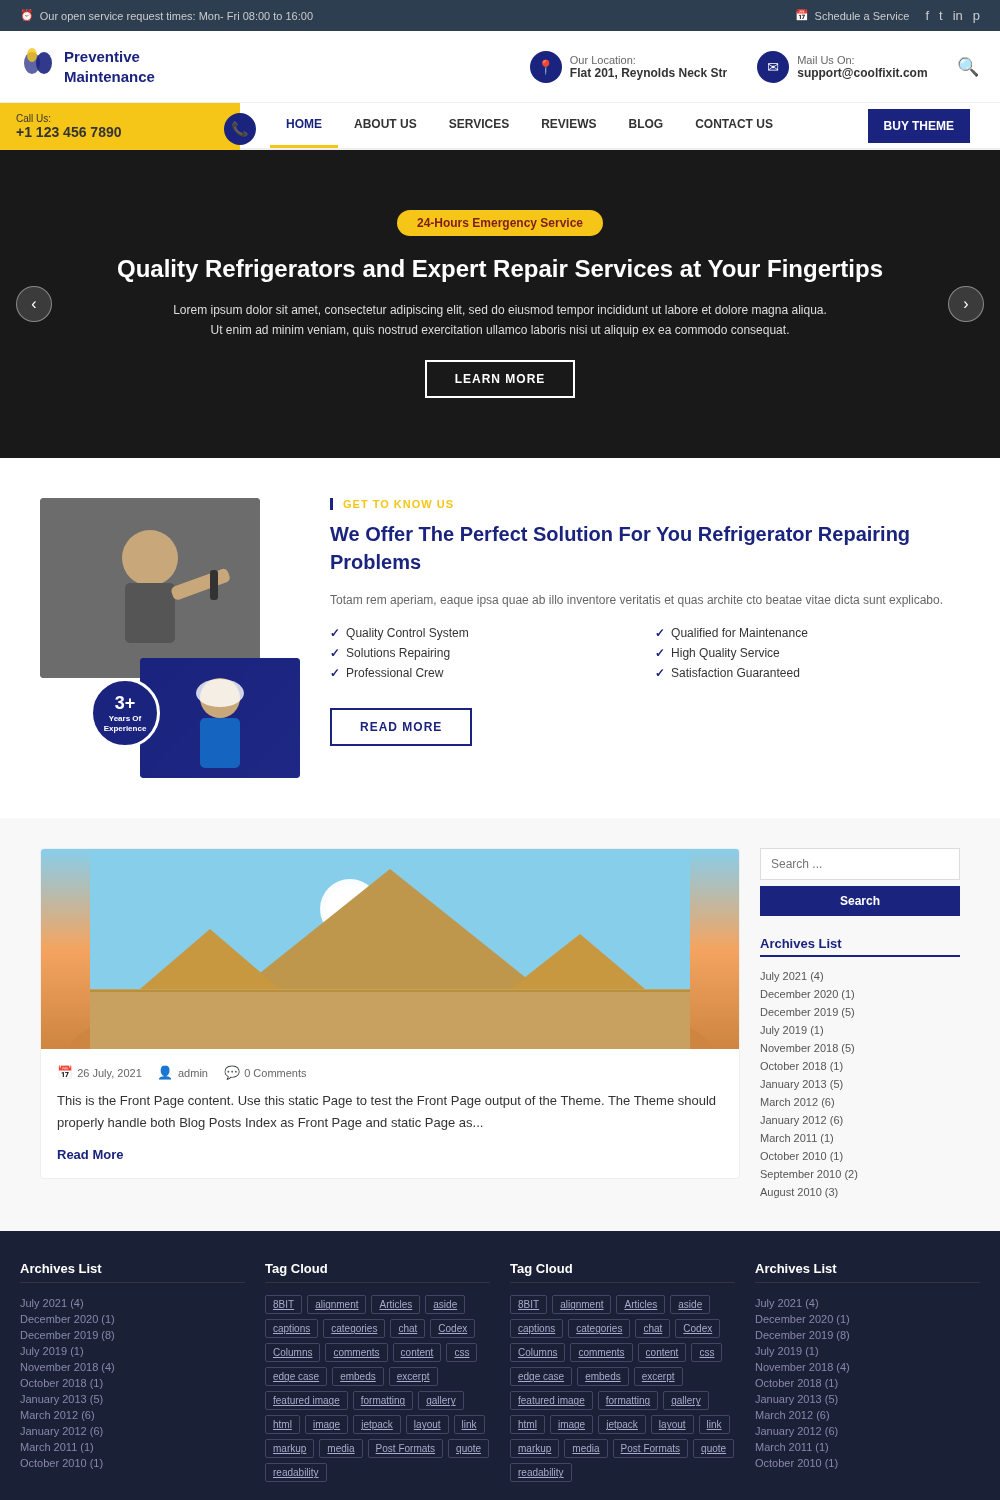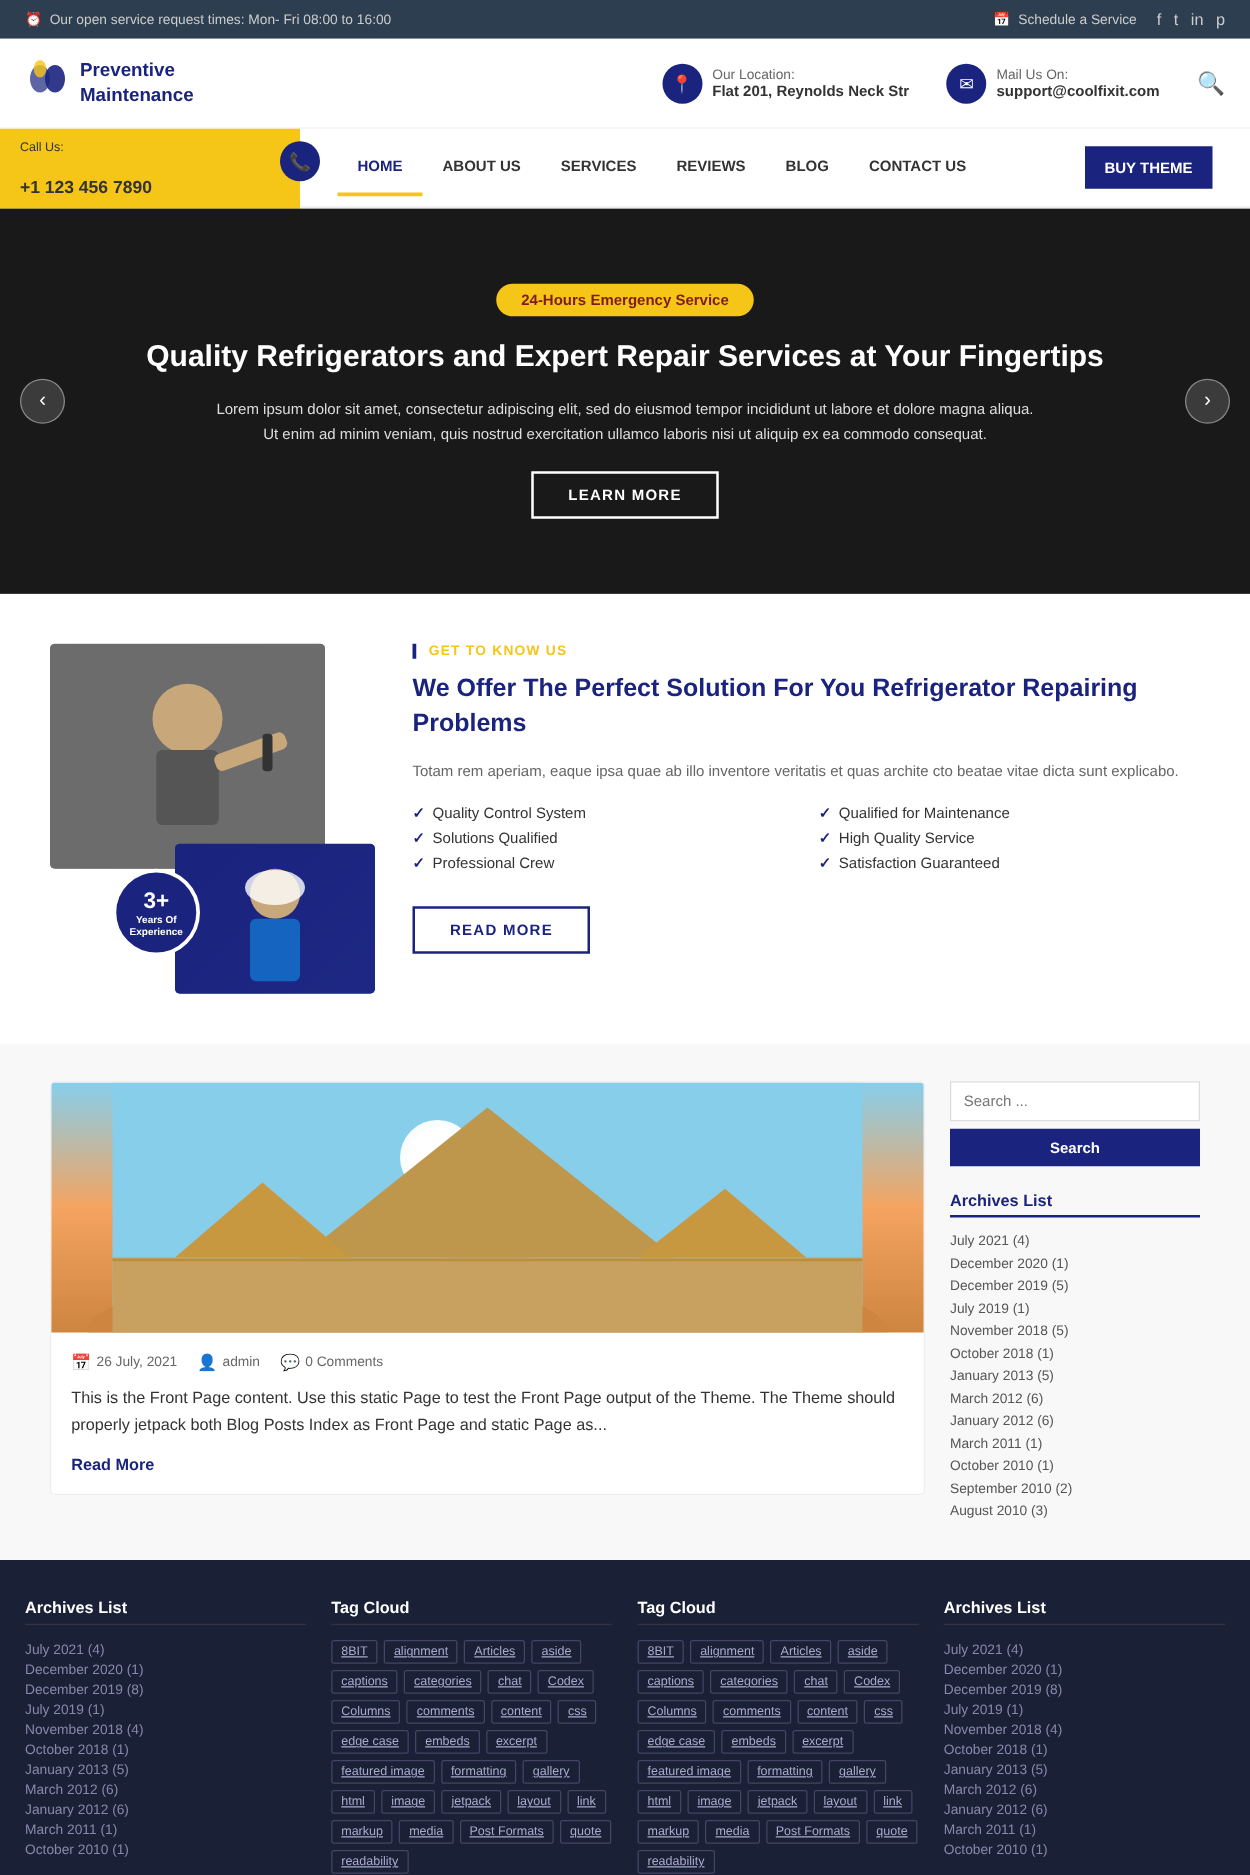--- a/index.html
+++ b/index.html
@@ -48,21 +48,21 @@
     }
     .call-section {
       background: #f5c518;
       display: flex;
       align-items: flex-start;
       padding: 10px 16px;
       min-width: 240px;
       position: relative;
     }
     .call-text { font-size: 10px; color: #333; }
-    .call-text strong { display: block; font-size: 14px; margin-top: 17px; }
+    .call-text strong { display: block; font-size: 14px; }
     .call-btn {
       position: absolute;
       right: -16px;
       width: 32px; height: 32px;
       background: #1a237e;
       border-radius: 50%;
       display: flex; align-items: center; justify-content: center;
       color: #fff; font-size: 14px; z-index: 2;
     }
     .nav-bar {
@@ -403,21 +403,21 @@
         <div class="check-item">
           <span class="check-mark">✓</span>
           <span>Quality Control System</span>
         </div>
         <div class="check-item">
           <span class="check-mark">✓</span>
           <span>Qualified for Maintenance</span>
         </div>
         <div class="check-item">
           <span class="check-mark">✓</span>
-          <span>Solutions Qualified</span>
+          <span>Solutions Repairing</span>
         </div>
         <div class="check-item">
           <span class="check-mark">✓</span>
           <span>High Quality Service</span>
         </div>
         <div class="check-item">
           <span class="check-mark">✓</span>
           <span>Professional Crew</span>
         </div>
         <div class="check-item">
@@ -461,21 +461,21 @@
           </div>
           <div class="blog-meta-item">
             <span class="meta-icon">👤</span>
             <span>admin</span>
           </div>
           <div class="blog-meta-item">
             <span class="meta-icon">💬</span>
             <span>0 Comments</span>
           </div>
         </div>
-        <p class="blog-excerpt">This is the Front Page content. Use this static Page to test the Front Page output of the Theme. The Theme should properly jetpack both Blog Posts Index as Front Page and static Page as...</p>
+        <p class="blog-excerpt">This is the Front Page content. Use this static Page to test the Front Page output of the Theme. The Theme should properly handle both Blog Posts Index as Front Page and static Page as...</p>
         <a class="read-more-link">Read More</a>
       </div>
     </div>
   </div>
   <div class="sidebar">
     <div class="sidebar-search">
       <input type="text" placeholder="Search ..." style="">
       <button class="search-btn">Search</button>
     </div>
     <div class="sidebar-section-title">Archives List</div>

